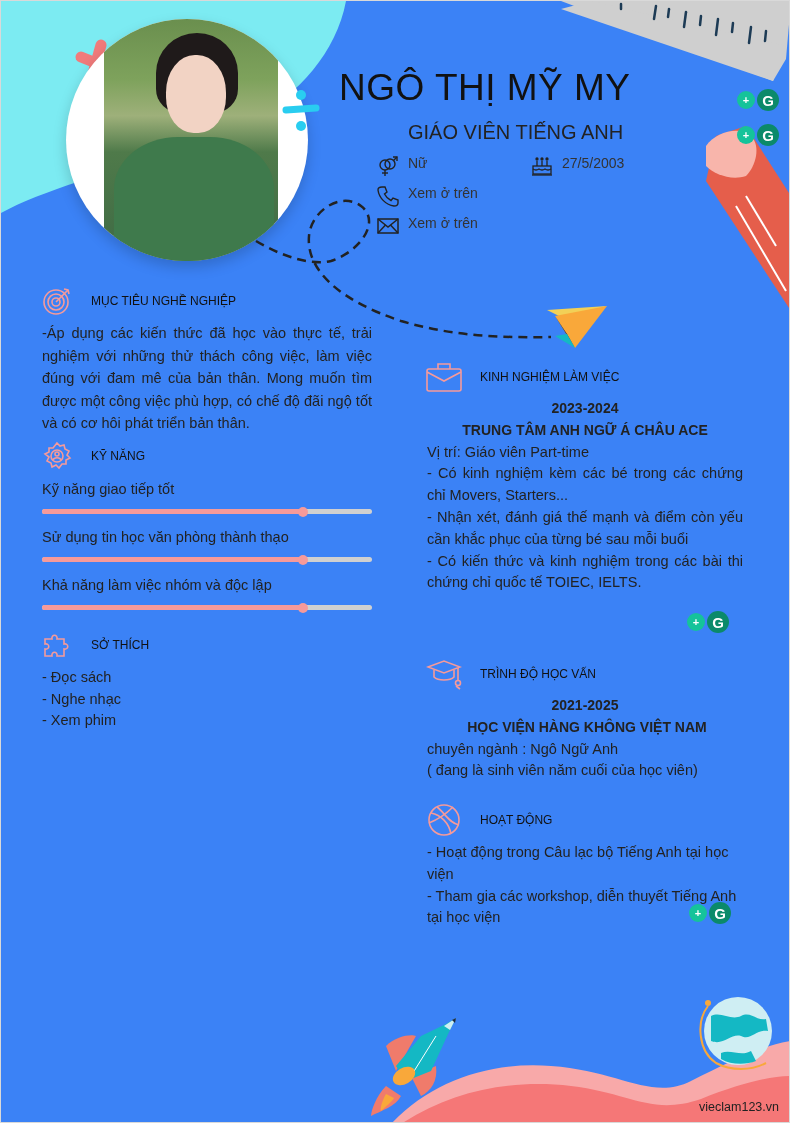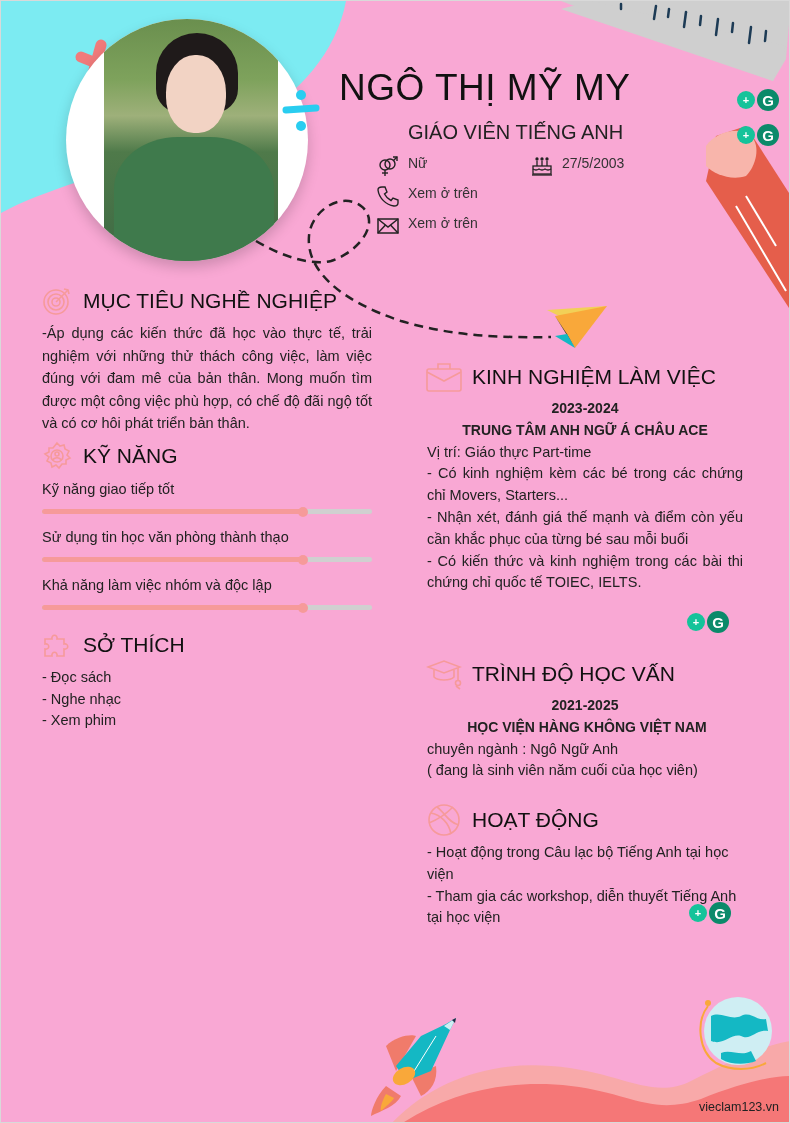--- a/index.html
+++ b/index.html
@@ -1,28 +1,28 @@
 <!DOCTYPE html>
 <html><head>
 <meta charset="utf-8">
 <style>
   html,body{margin:0;padding:0;}
   body{width:790px;height:1123px;position:relative;overflow:hidden;background:#fff;font-family:"Liberation Sans",sans-serif;color:#222;}
-  .page{position:absolute;left:0;top:0;width:790px;height:1123px;border:1px solid #d9d9d9;box-sizing:border-box;overflow:hidden;background:#f9a8d4;}
+  .page{position:absolute;left:0;top:0;width:790px;height:1123px;border:1px solid #d9d9d9;box-sizing:border-box;overflow:hidden;background:#3b82f6;}
   .deco{position:absolute;pointer-events:none;}
   .photo-wrap{position:absolute;left:65px;top:18px;width:242px;height:242px;border-radius:50%;background:#fff;box-shadow:0 6px 14px rgba(0,0,0,0.18);overflow:hidden;}
   .photo{position:absolute;left:38px;top:0;width:174px;height:242px;background:linear-gradient(180deg,#6a8f4e 0%,#7ea25c 25%,#9eb07a 40%,#4f7a4a 55%,#3e6a44 100%);}
   .face{position:absolute;left:62px;top:36px;width:60px;height:78px;border-radius:48% 48% 46% 46%;background:#f2d3c4;}
   .hair{position:absolute;left:52px;top:14px;width:82px;height:80px;border-radius:50% 50% 30% 30%;background:#1f1a1a;}
   .shirt{position:absolute;left:10px;top:118px;width:160px;height:130px;border-radius:40% 40% 0 0;background:#3f7a4c;}
   .name{position:absolute;left:338px;top:66px;font-size:37px;font-weight:normal;color:#111;letter-spacing:0.5px;}
   .job{position:absolute;left:407px;top:120px;font-size:20px;color:#222;}
   .info-row{position:absolute;display:flex;font-size:14px;color:#333;}
   .info-row .ic{width:22px;height:22px;margin-right:9px;display:flex;align-items:center;justify-content:center;}
-  .sec-title{position:absolute;display:flex;align-items:center;font-size:21px;color:#111;}
+  .sec-title{position:absolute;display:flex;align-items:center;font-size:12px;color:#111;gap:8px;}
   .sec-title .ic{width:32px;height:32px;margin-right:10px;display:flex;align-items:center;justify-content:center;}
   .para{position:absolute;font-size:14.5px;line-height:22.5px;color:#222;text-align:justify;}
   .skill-label{position:absolute;font-size:14.5px;color:#222;}
   .bar{position:absolute;height:5px;border-radius:3px;background:#d0d0d0;}
   .bar .fill{position:absolute;left:0;top:0;height:5px;border-radius:3px;background:#f69a9a;}
   .bar .knob{position:absolute;top:-2.5px;width:10px;height:10px;border-radius:50%;background:#f69a9a;margin-left:-5px;}
   .list{position:absolute;font-size:14.5px;line-height:21.5px;color:#222;}
   .bold{font-weight:bold;font-size:14px;text-align:center;}
   .right-text{position:absolute;font-size:14.5px;line-height:21.8px;color:#222;width:316px;}
   .gram{position:absolute;display:flex;align-items:center;gap:2px;}
@@ -222,21 +222,21 @@
         <rect x="1" y="7" width="34" height="22" rx="2"></rect>
           <path d="M12 7 V2 H24 V7"></path>
           <polyline points="1,10 18,19 35,10"></polyline>
       </svg>
     </span>
     <span>KINH NGHIỆM LÀM VIỆC</span>
   </div>
   <div class="right-text" style="left:426px;top:397px">
     <div class="bold">2023-2024</div>
     <div class="bold">TRUNG TÂM ANH NGỮ Á CHÂU ACE</div>
-    <div>Vị trí: Giáo thực Part-time</div>
+    <div>Vị trí: Giáo viên Part-time</div>
     <div style="text-align:justify">- Có kinh nghiệm kèm các bé trong các chứng chỉ Movers, Starters...</div>
     <div style="text-align:justify">- Nhận xét, đánh giá thế mạnh và điểm còn yếu cần khắc phục của từng bé sau mỗi buổi</div>
     <div style="text-align:justify">- Có kiến thức và kinh nghiệm trong các bài thi chứng chỉ quốc tế TOIEC, IELTS.</div>
   </div>
   <div class="gram" style="left:686px;top:610px">
     <span class="bulb">+</span>
     <span class="g">G</span>
   </div>
 
   <div class="sec-title" style="left:425px;top:657px">

